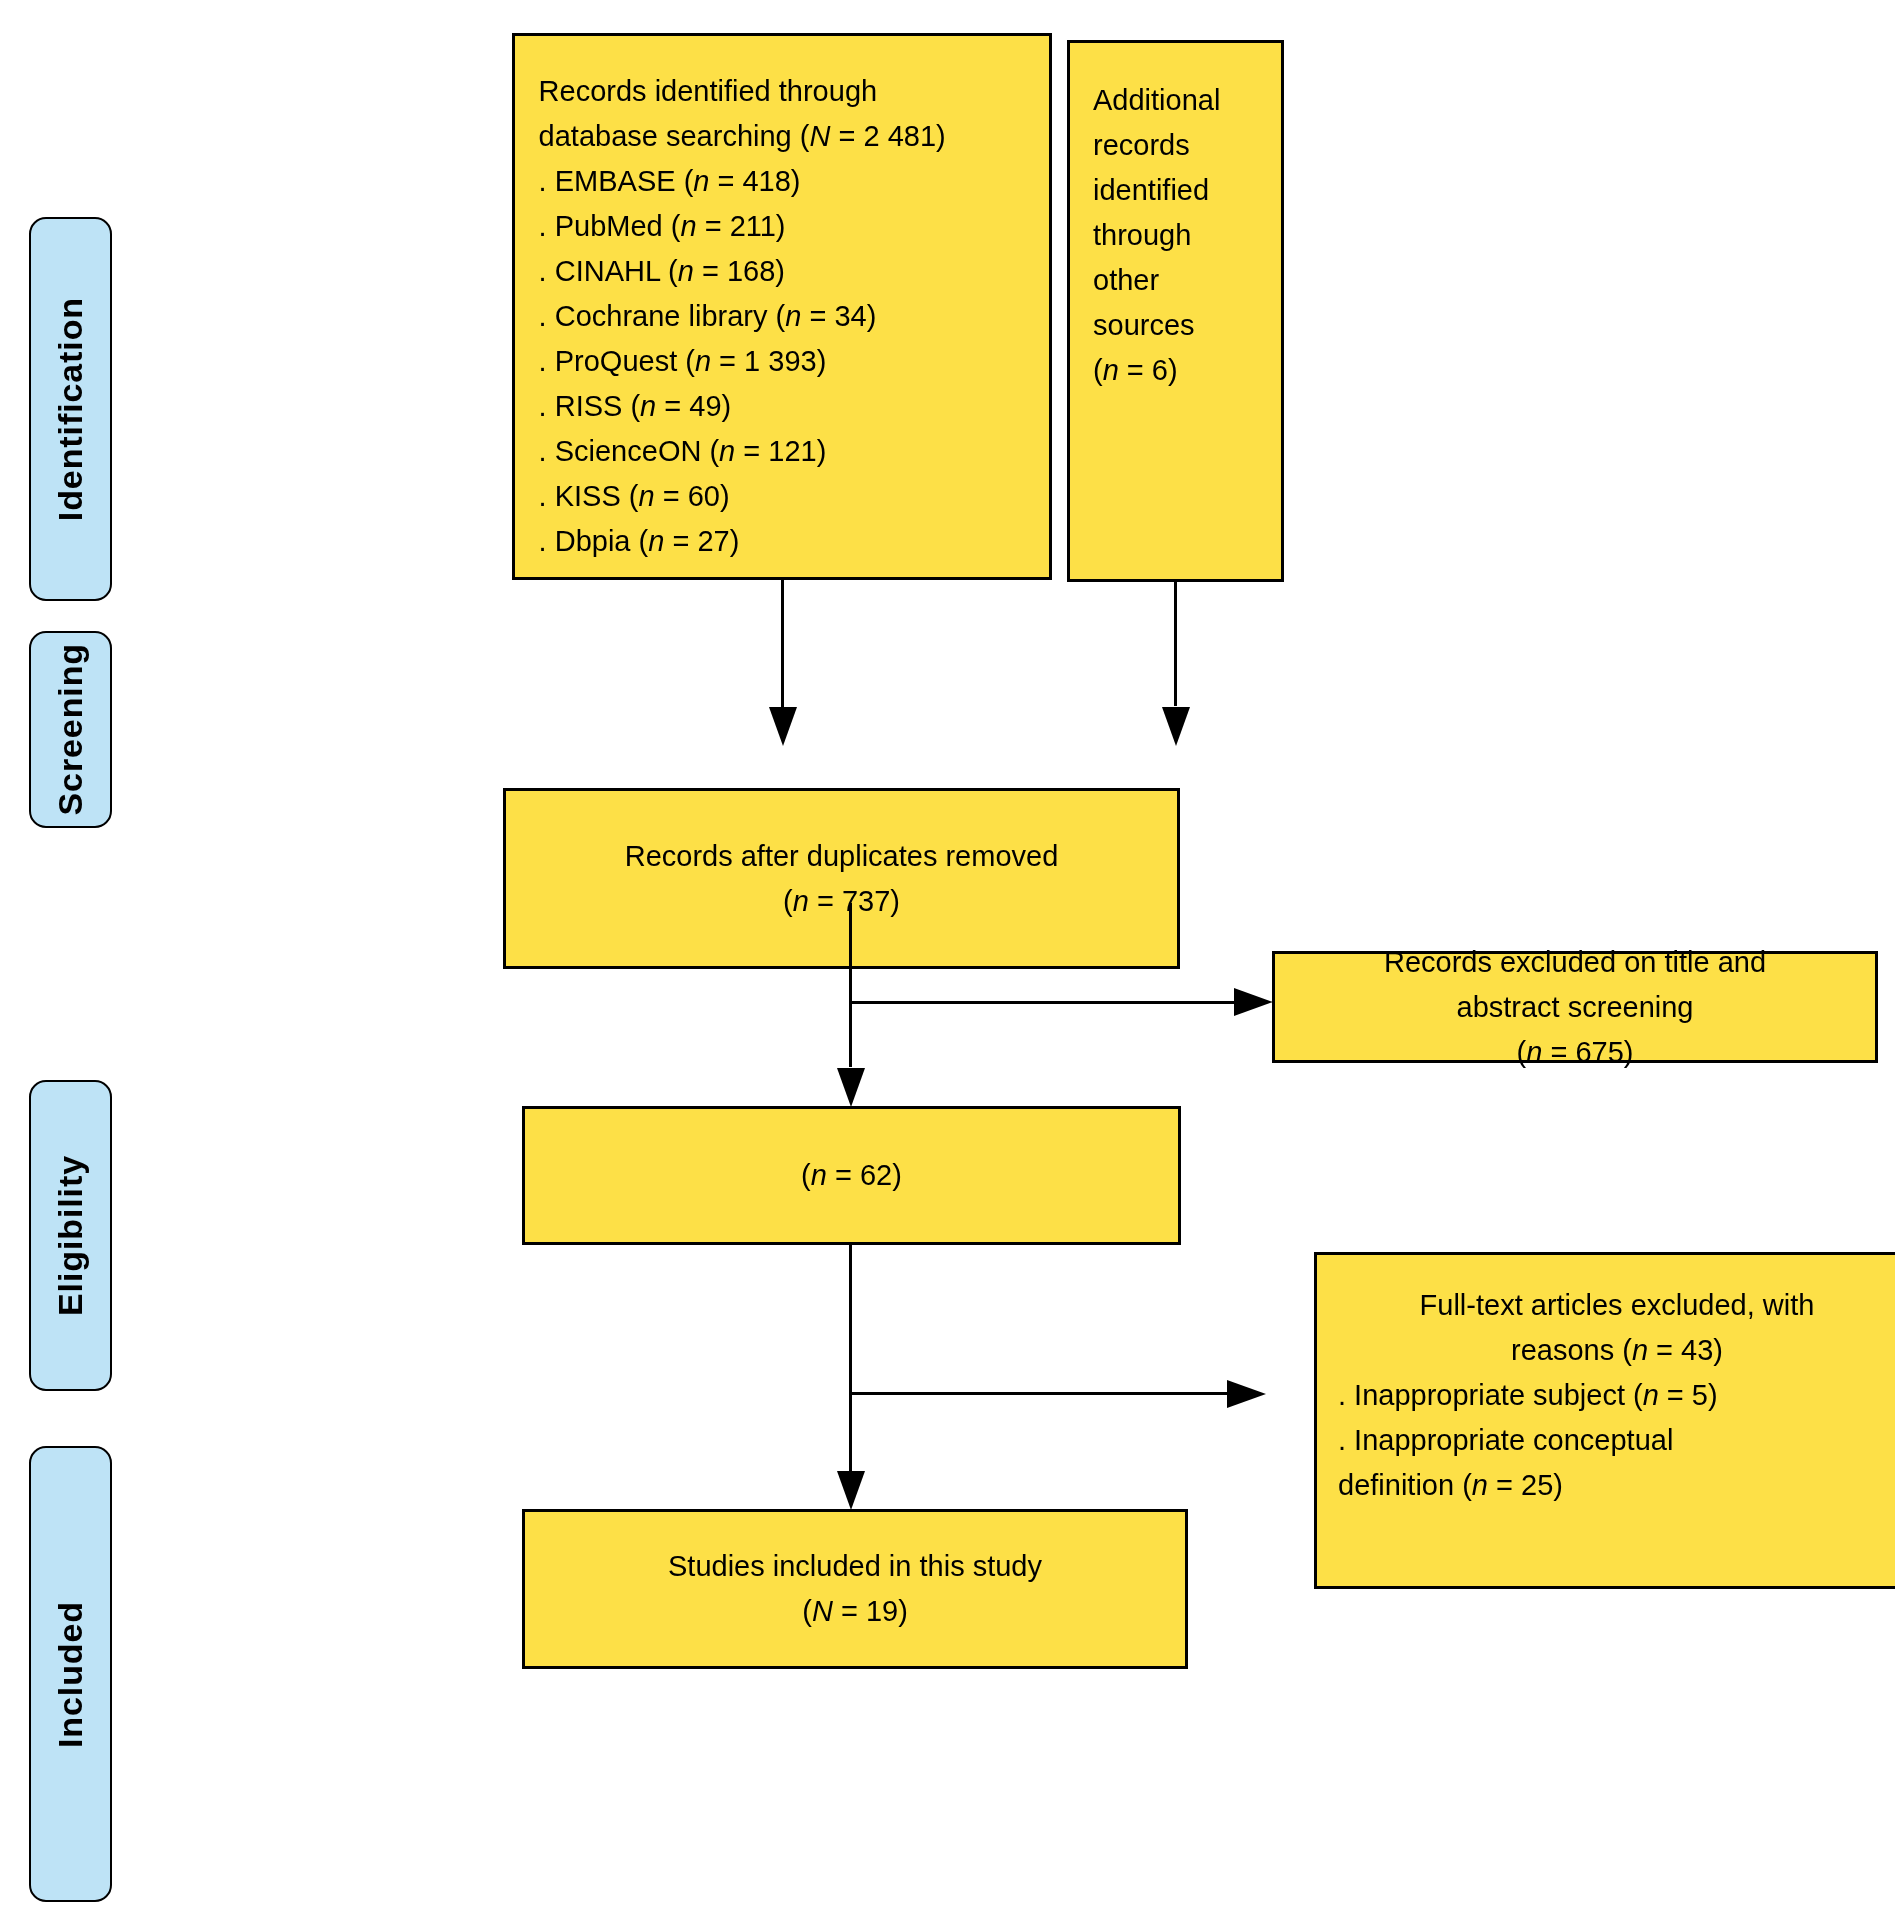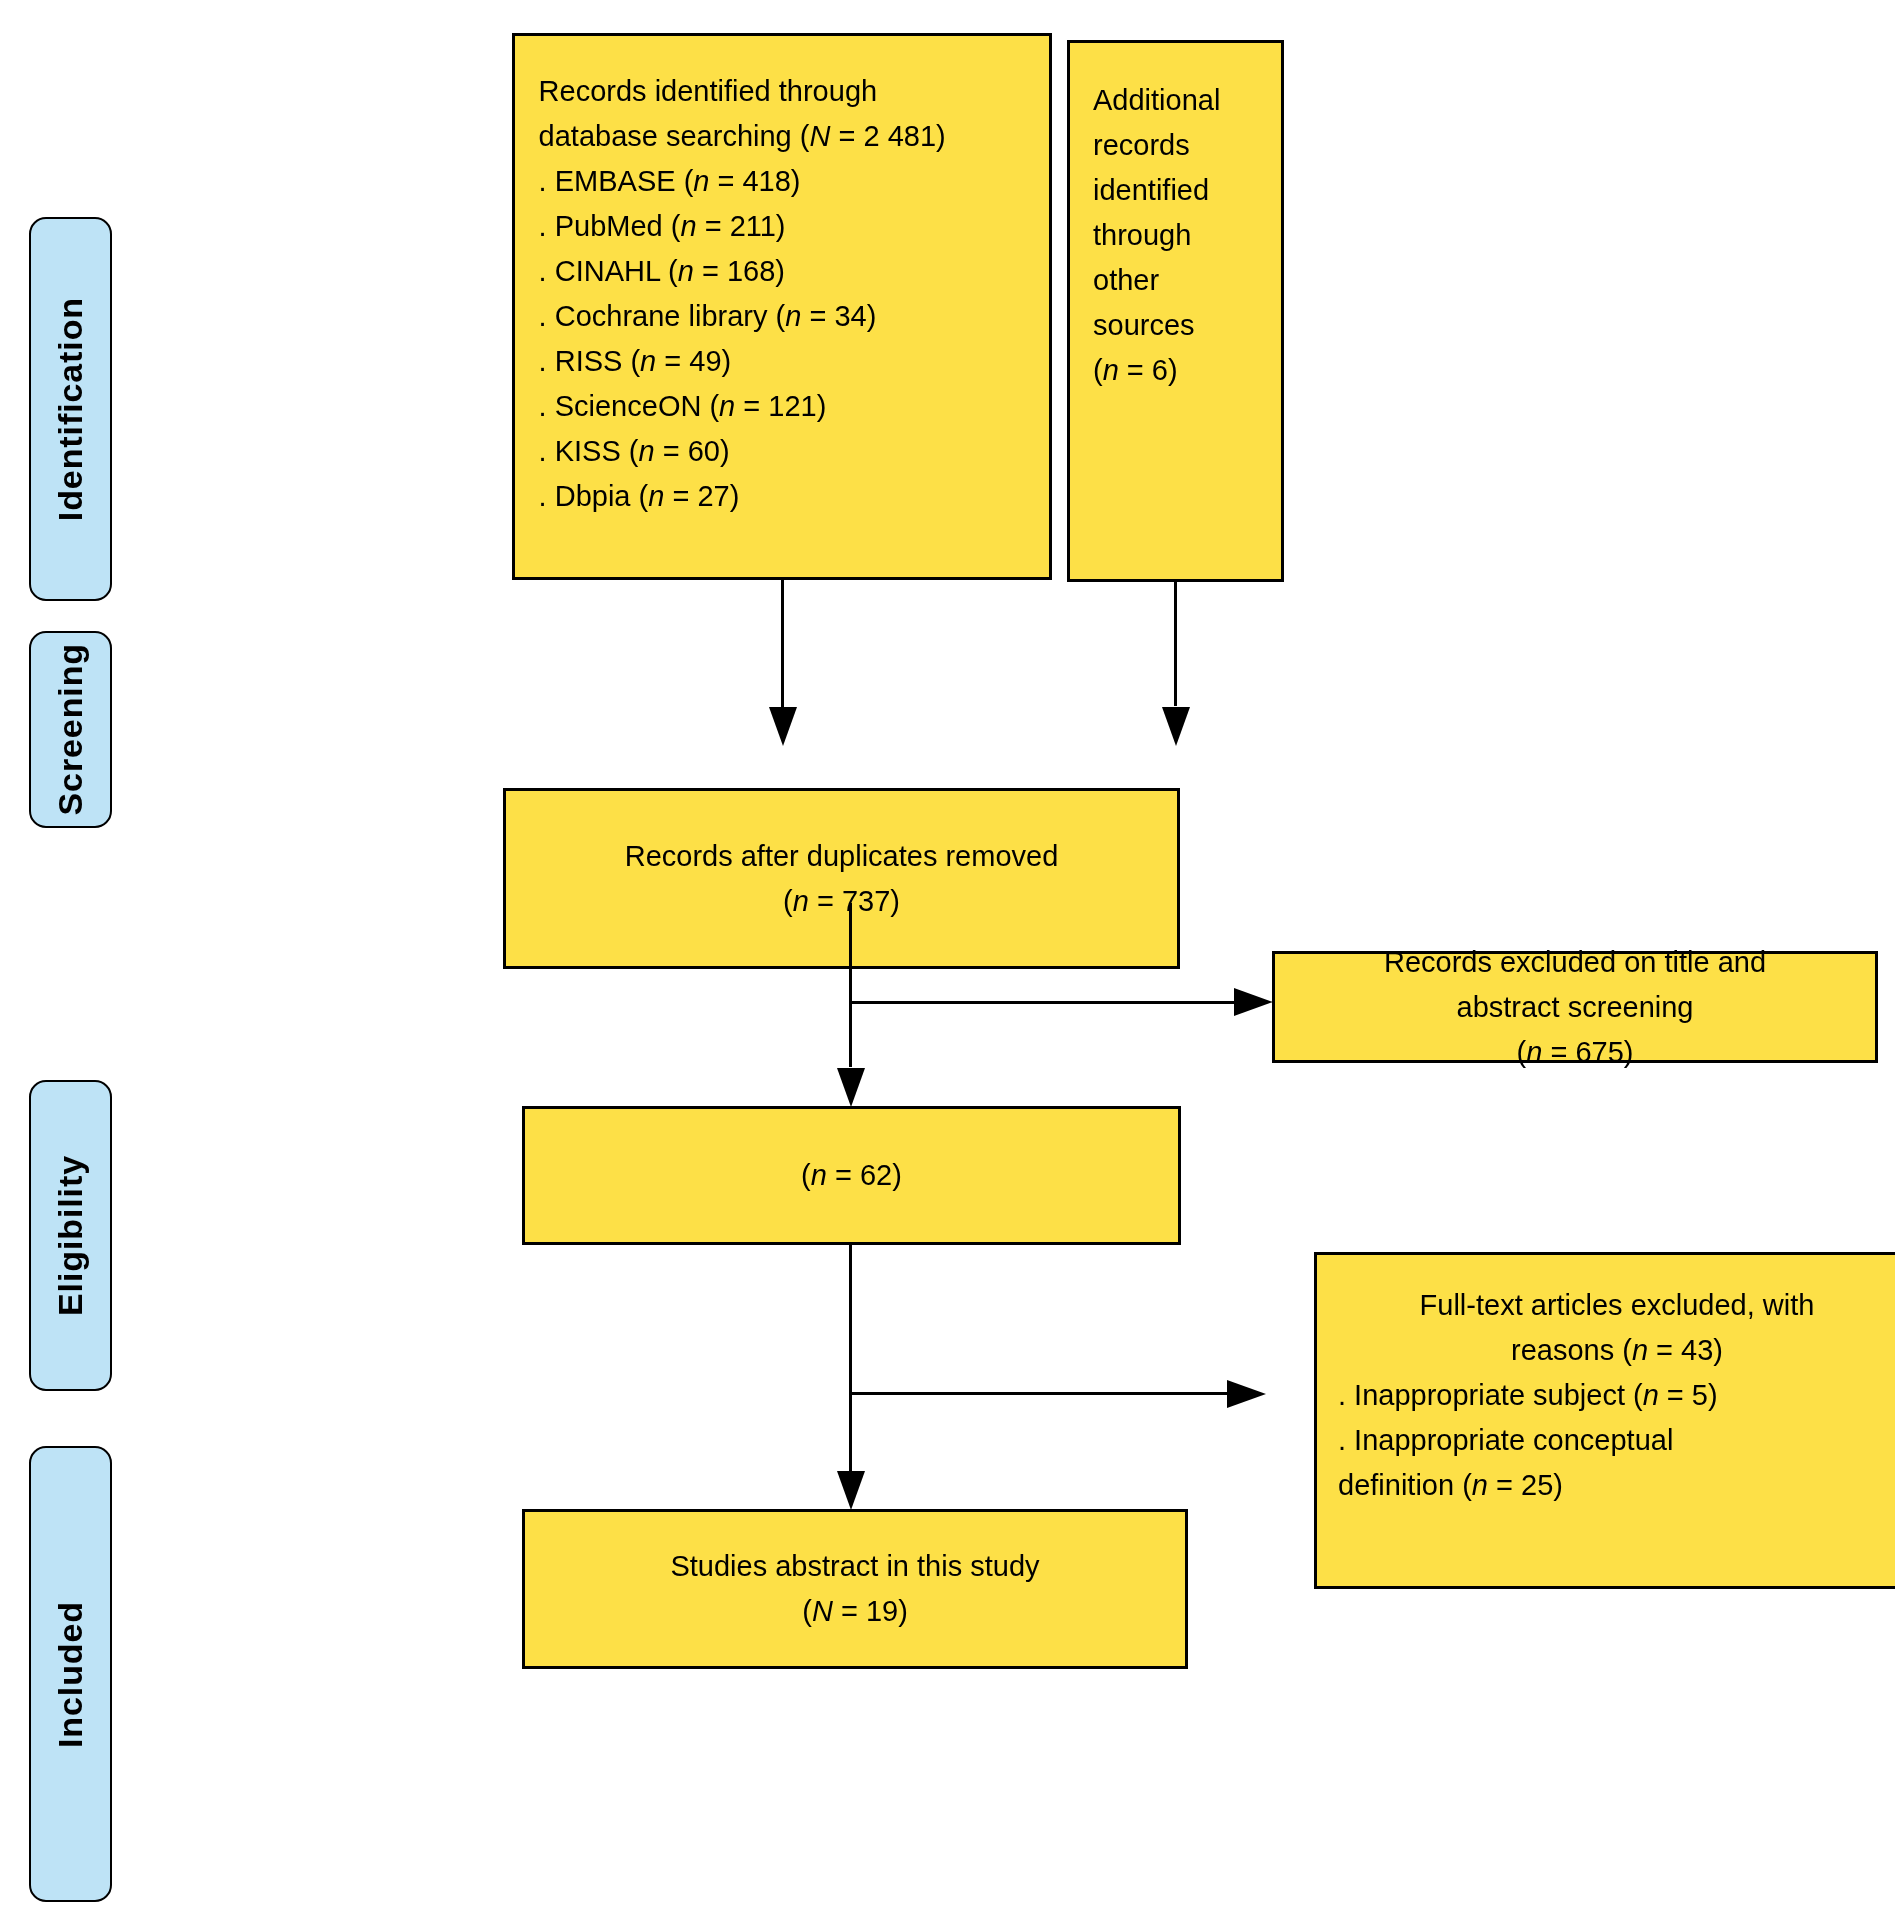--- a/index.html
+++ b/index.html
@@ -88,20 +88,21 @@
     <span class="vtxt">Included</span>
   </div>
 
   <div class="box leftalign" style="left:512px;top:33px;width:540px;height:547px;">
     <span class="ln">Records identified through</span>
     <span class="ln">database searching (<i>N</i> = 2 481)</span>
     <span class="ln">. EMBASE (<i>n</i> = 418)</span>
     <span class="ln">. PubMed (<i>n</i> = 211)</span>
     <span class="ln">. CINAHL (<i>n</i> = 168)</span>
     <span class="ln">. Cochrane library (<i>n</i> = 34)</span>
+    <span class="ln">. ProQuest (<i>n</i> = 1 393)</span>
     <span class="ln">. RISS (<i>n</i> = 49)</span>
     <span class="ln">. ScienceON (<i>n</i> = 121)</span>
     <span class="ln">. KISS (<i>n</i> = 60)</span>
     <span class="ln">. Dbpia (<i>n</i> = 27)</span>
   </div>
 
   <div class="box leftalign" style="left:1067px;top:40px;width:217px;height:542px;padding:35px 14px 9.5px 23px;">
     <span class="ln">Additional</span>
     <span class="ln">records</span>
     <span class="ln">identified</span>
@@ -128,21 +129,21 @@
 
   <div class="box mixed" style="left:1266px;top:1252px;width:606px;height:337px;">
     <span class="ln title-ln">Full-text articles excluded, with</span>
     <span class="ln title-ln">reasons (<i>n</i> = 43)</span>
     <span class="ln bullet-ln">. Inappropriate subject (<i>n</i> = 5)</span>
     <span class="ln bullet-ln">. Inappropriate conceptual</span>
     <span class="ln bullet-ln">definition (<i>n</i> = 25)</span>
   </div>
 
   <div class="box center" style="left:522px;top:1509px;width:666px;height:160px;">
-    <span class="ln">Studies abstract in this study</span>
+    <span class="ln">Studies included in this study</span>
     <span class="ln">(<i>N</i> = 19)</span>
   </div>
 
   <div class="vline" style="left:781px;top:580px;height:127px;"></div>
   <div class="ah-down" style="left:769px;top:707px;"></div>
 
   <div class="vline" style="left:1174px;top:582px;height:124px;"></div>
   <div class="ah-down" style="left:1162px;top:707px;"></div>
 
   <div class="vline" style="left:849px;top:903px;height:164px;"></div>

